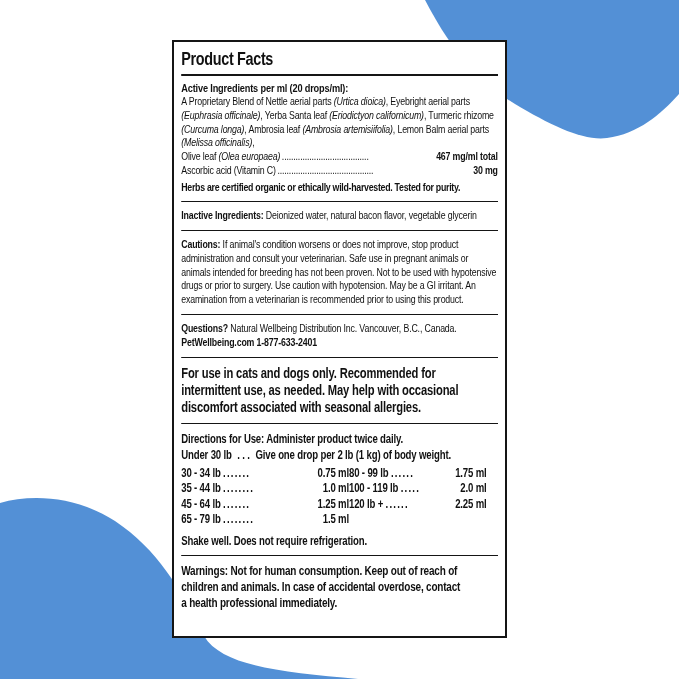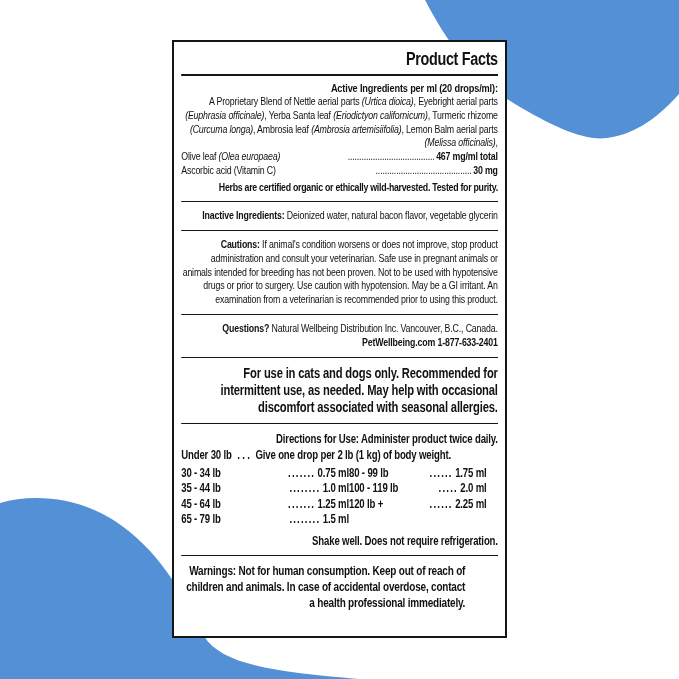--- a/index.html
+++ b/index.html
@@ -1,17 +1,17 @@
 <!DOCTYPE html>
 <html><head>
 <meta charset="utf-8">
 <style>
   html,body{margin:0;padding:0;background:#ffffff;}
   #canvas{position:relative;width:679px;height:679px;background:#ffffff;overflow:hidden;
-          font-family:"Liberation Sans","DejaVu Sans",sans-serif;color:#111;text-align:right;}
+          font-family:"Liberation Sans","DejaVu Sans",sans-serif;color:#111;}
   #blobs{position:absolute;left:0;top:0;z-index:0;}
   .label-box{position:absolute;left:172px;top:40px;width:335px;height:598px;background:#ffffff;
              border:2px solid #151515;box-sizing:border-box;z-index:1;}
   .label-inner{width:125%;transform:scaleX(0.8);transform-origin:0 0;padding:5px 9px 6px 9px;box-sizing:border-box;}
   .title{font-size:18px;font-weight:bold;letter-spacing:-0.4px;margin:2px 0 4px 0;}
   .rule{border:none;border-top:1.5px solid #151515;margin:7px 0;}
   .rule-thick{border-top:2.5px solid #151515;margin:4px 0 6px 0;}
   .sect{margin:0;}
   .h-bold{font-size:11.5px;font-weight:bold;letter-spacing:-0.2px;}
   .body-txt{font-size:11px;line-height:13.8px;letter-spacing:-0.2px;}

